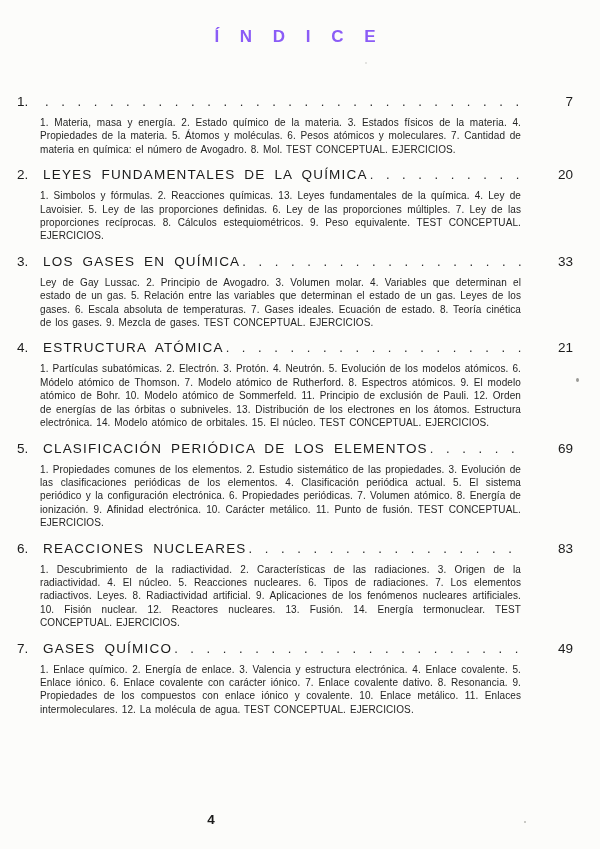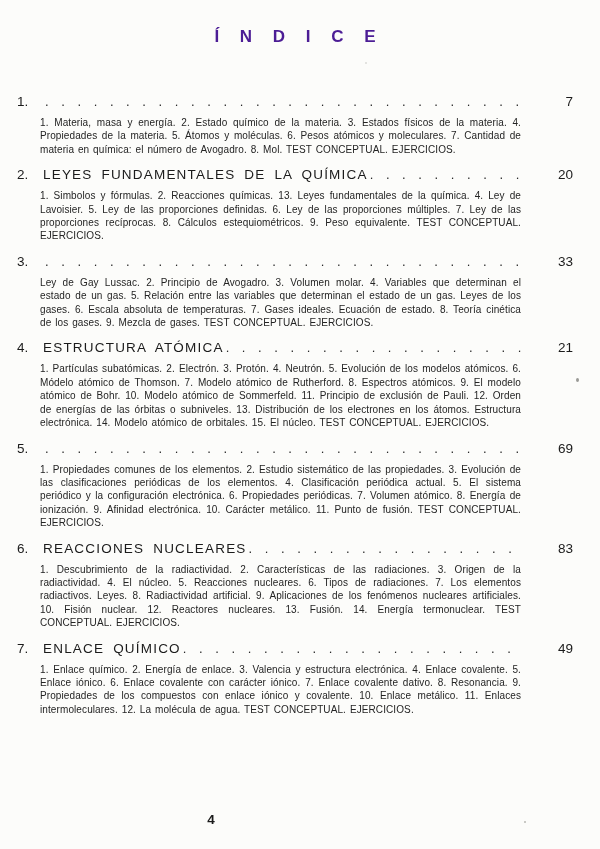--- a/index.html
+++ b/index.html
@@ -19,21 +19,21 @@
     width:556px;
   }
 
   .doc-title {
     margin:0 0 45px 0;
     text-align:center;
     font-size:17px;
     font-weight:700;
     letter-spacing:8px;
     text-indent:8px;
-    color:#4c1d95;
+    color:#8b5cf6;
   }
 
   .entry { margin:0 0 9px 0; }
 
   .entry-row {
     display:flex;
     align-items:baseline;
     font-size:13.5px;
     line-height:19px;
     letter-spacing:1.2px;
@@ -109,20 +109,21 @@
         </span>
         <span class="pg">20</span>
       </div>
       <p class="summary">1. Simbolos y fórmulas. 2. Reacciones químicas. 13. Leyes fundamentales de la química. 4. Ley de Lavoisier. 5. Ley de las proporciones definidas. 6. Ley de las proporciones múltiples. 7. Ley de las proporciones recíprocas. 8. Cálculos estequiométricos. 9. Peso equivalente. TEST CONCEPTUAL. EJERCICIOS.</p>
     </section>
 
     <section class="entry">
       <div class="entry-row">
         <span class="num">3.</span>
         <span class="twrap">
+          <span class="etitle">LOS GASES EN QUÍMICA</span>
           <span class="leader"> . . . . . . . . . . . . . . . . . . . . . . . . . . . . . . . . . . . . . . . . . . . . . . . . . . . . . . . . . . . . . . . . . . . . . . </span>
         </span>
         <span class="pg">33</span>
       </div>
       <p class="summary">Ley de Gay Lussac. 2. Principio de Avogadro. 3. Volumen molar. 4. Variables que determinan el estado de un gas. 5. Relación entre las variables que determinan el estado de un gas. Leyes de los gases. 6. Escala absoluta de temperaturas. 7. Gases ideales. Ecuación de estado. 8. Teoría cinética de los gases. 9. Mezcla de gases. TEST CONCEPTUAL. EJERCICIOS.</p>
     </section>
 
     <section class="entry">
       <div class="entry-row">
         <span class="num">4.</span>
@@ -132,20 +133,21 @@
         </span>
         <span class="pg">21</span>
       </div>
       <p class="summary">1. Partículas subatómicas. 2. Electrón. 3. Protón. 4. Neutrón. 5. Evolución de los modelos atómicos. 6. Módelo atómico de Thomson. 7. Modelo atómico de Rutherford. 8. Espectros atómicos. 9. El modelo atómico de Bohr. 10. Modelo atómico de Sommerfeld. 11. Principio de exclusión de Pauli. 12. Orden de energías de las órbitas o subniveles. 13. Distribución de los electrones en los átomos. Estructura electrónica. 14. Modelo atómico de orbitales. 15. El núcleo. TEST CONCEPTUAL. EJERCICIOS.</p>
     </section>
 
     <section class="entry">
       <div class="entry-row">
         <span class="num">5.</span>
         <span class="twrap">
+          <span class="etitle">CLASIFICACIÓN PERIÓDICA DE LOS ELEMENTOS</span>
           <span class="leader"> . . . . . . . . . . . . . . . . . . . . . . . . . . . . . . . . . . . . . . . . . . . . . . . . . . . . . . . . . . . . . . . . . . . . . . </span>
         </span>
         <span class="pg">69</span>
       </div>
       <p class="summary">1. Propiedades comunes de los elementos. 2. Estudio sistemático de las propiedades. 3. Evolución de las clasificaciones periódicas de los elementos. 4. Clasificación periódica actual. 5. El sistema periódico y la configuración electrónica. 6. Propiedades periódicas. 7. Volumen atómico. 8. Energía de ionización. 9. Afinidad electrónica. 10. Carácter metálico. 11. Punto de fusión. TEST CONCEPTUAL. EJERCICIOS.</p>
     </section>
 
     <section class="entry">
       <div class="entry-row">
         <span class="num">6.</span>
@@ -155,21 +157,21 @@
         </span>
         <span class="pg">83</span>
       </div>
       <p class="summary">1. Descubrimiento de la radiactividad. 2. Características de las radiaciones. 3. Origen de la radiactividad. 4. El núcleo. 5. Reacciones nucleares. 6. Tipos de radiaciones. 7. Los elementos radiactivos. Leyes. 8. Radiactividad artificial. 9. Aplicaciones de los fenómenos nucleares artificiales. 10. Fisión nuclear. 12. Reactores nucleares. 13. Fusión. 14. Energía termonuclear. TEST CONCEPTUAL. EJERCICIOS.</p>
     </section>
 
     <section class="entry">
       <div class="entry-row">
         <span class="num">7.</span>
         <span class="twrap">
-          <span class="etitle">ENLACE QUÍMICO</span>
+          <span class="etitle">GASES QUÍMICO</span>
           <span class="leader"> . . . . . . . . . . . . . . . . . . . . . . . . . . . . . . . . . . . . . . . . . . . . . . . . . . . . . . . . . . . . . . . . . . . . . . </span>
         </span>
         <span class="pg">49</span>
       </div>
       <p class="summary">1. Enlace químico. 2. Energía de enlace. 3. Valencia y estructura electrónica. 4. Enlace covalente. 5. Enlace iónico. 6. Enlace covalente con carácter iónico. 7. Enlace covalente dativo. 8. Resonancia. 9. Propiedades de los compuestos con enlace iónico y covalente. 10. Enlace metálico. 11. Enlaces intermoleculares. 12. La molécula de agua. TEST CONCEPTUAL. EJERCICIOS.</p>
     </section>
 
   </div>
 
   <div class="folio">4</div>

